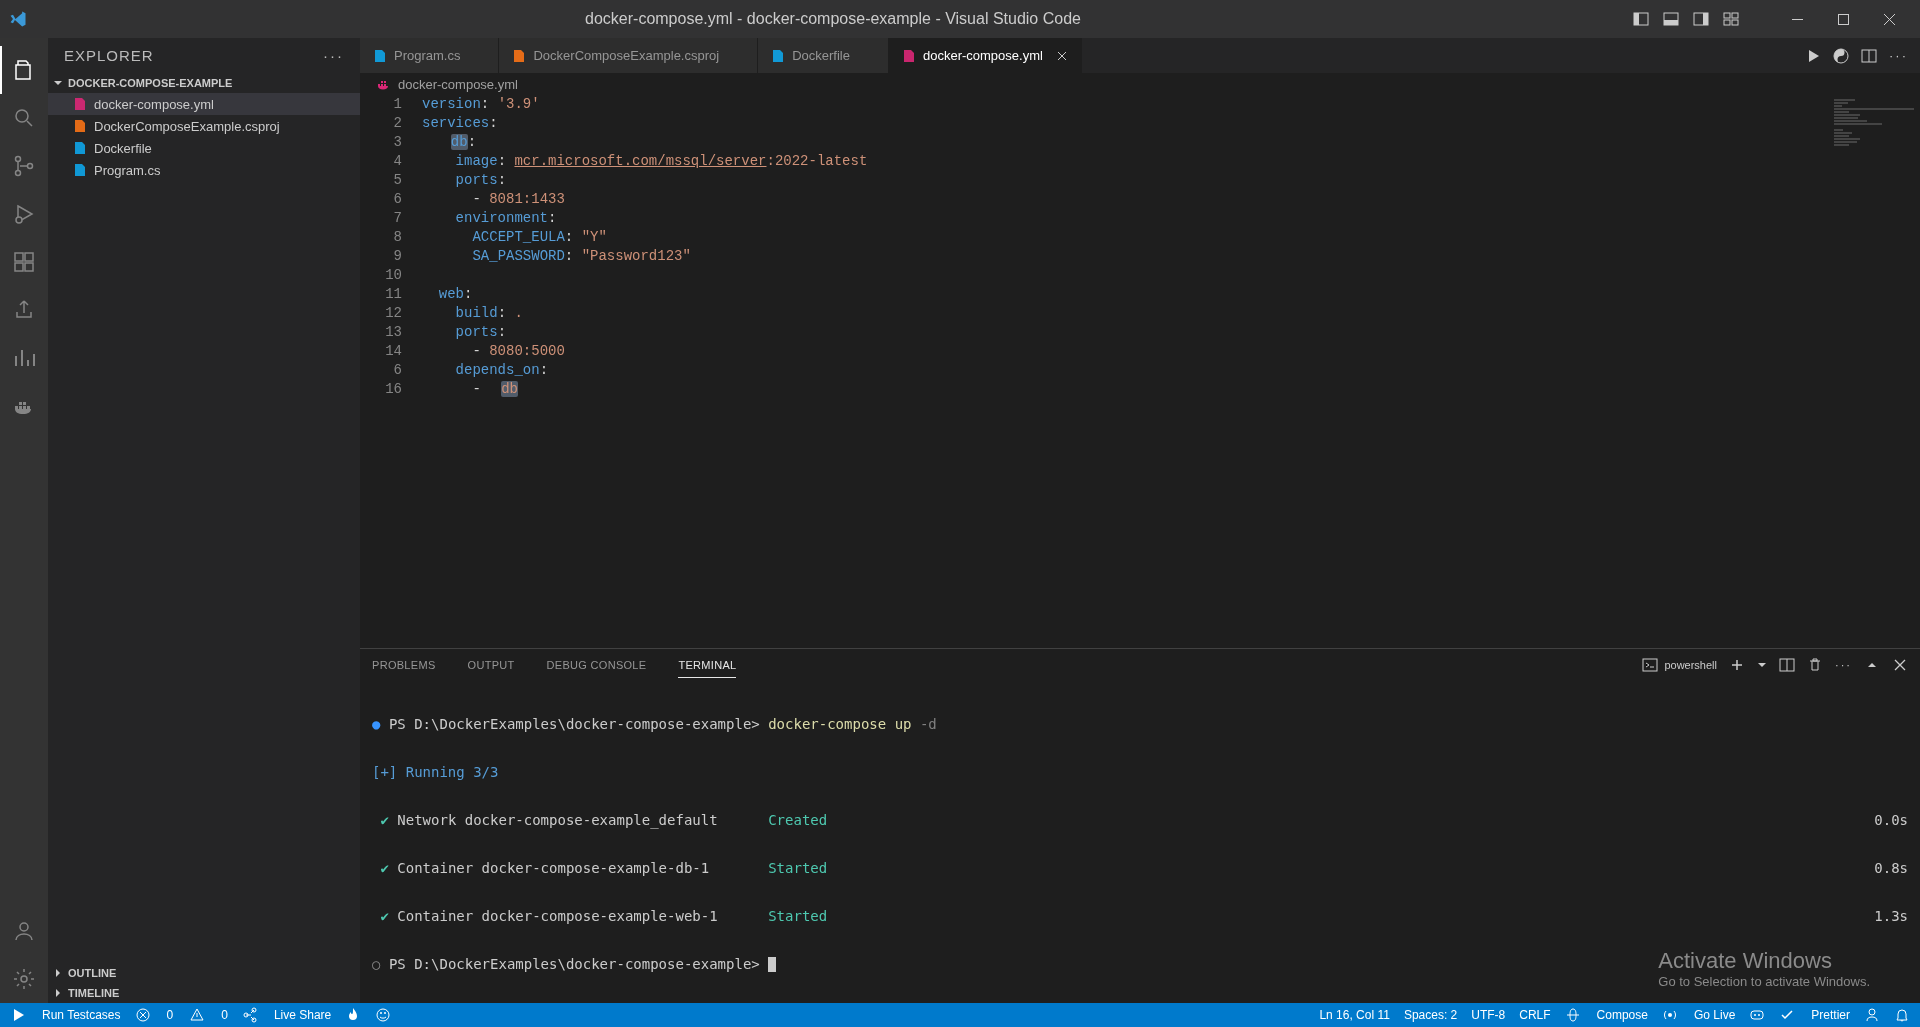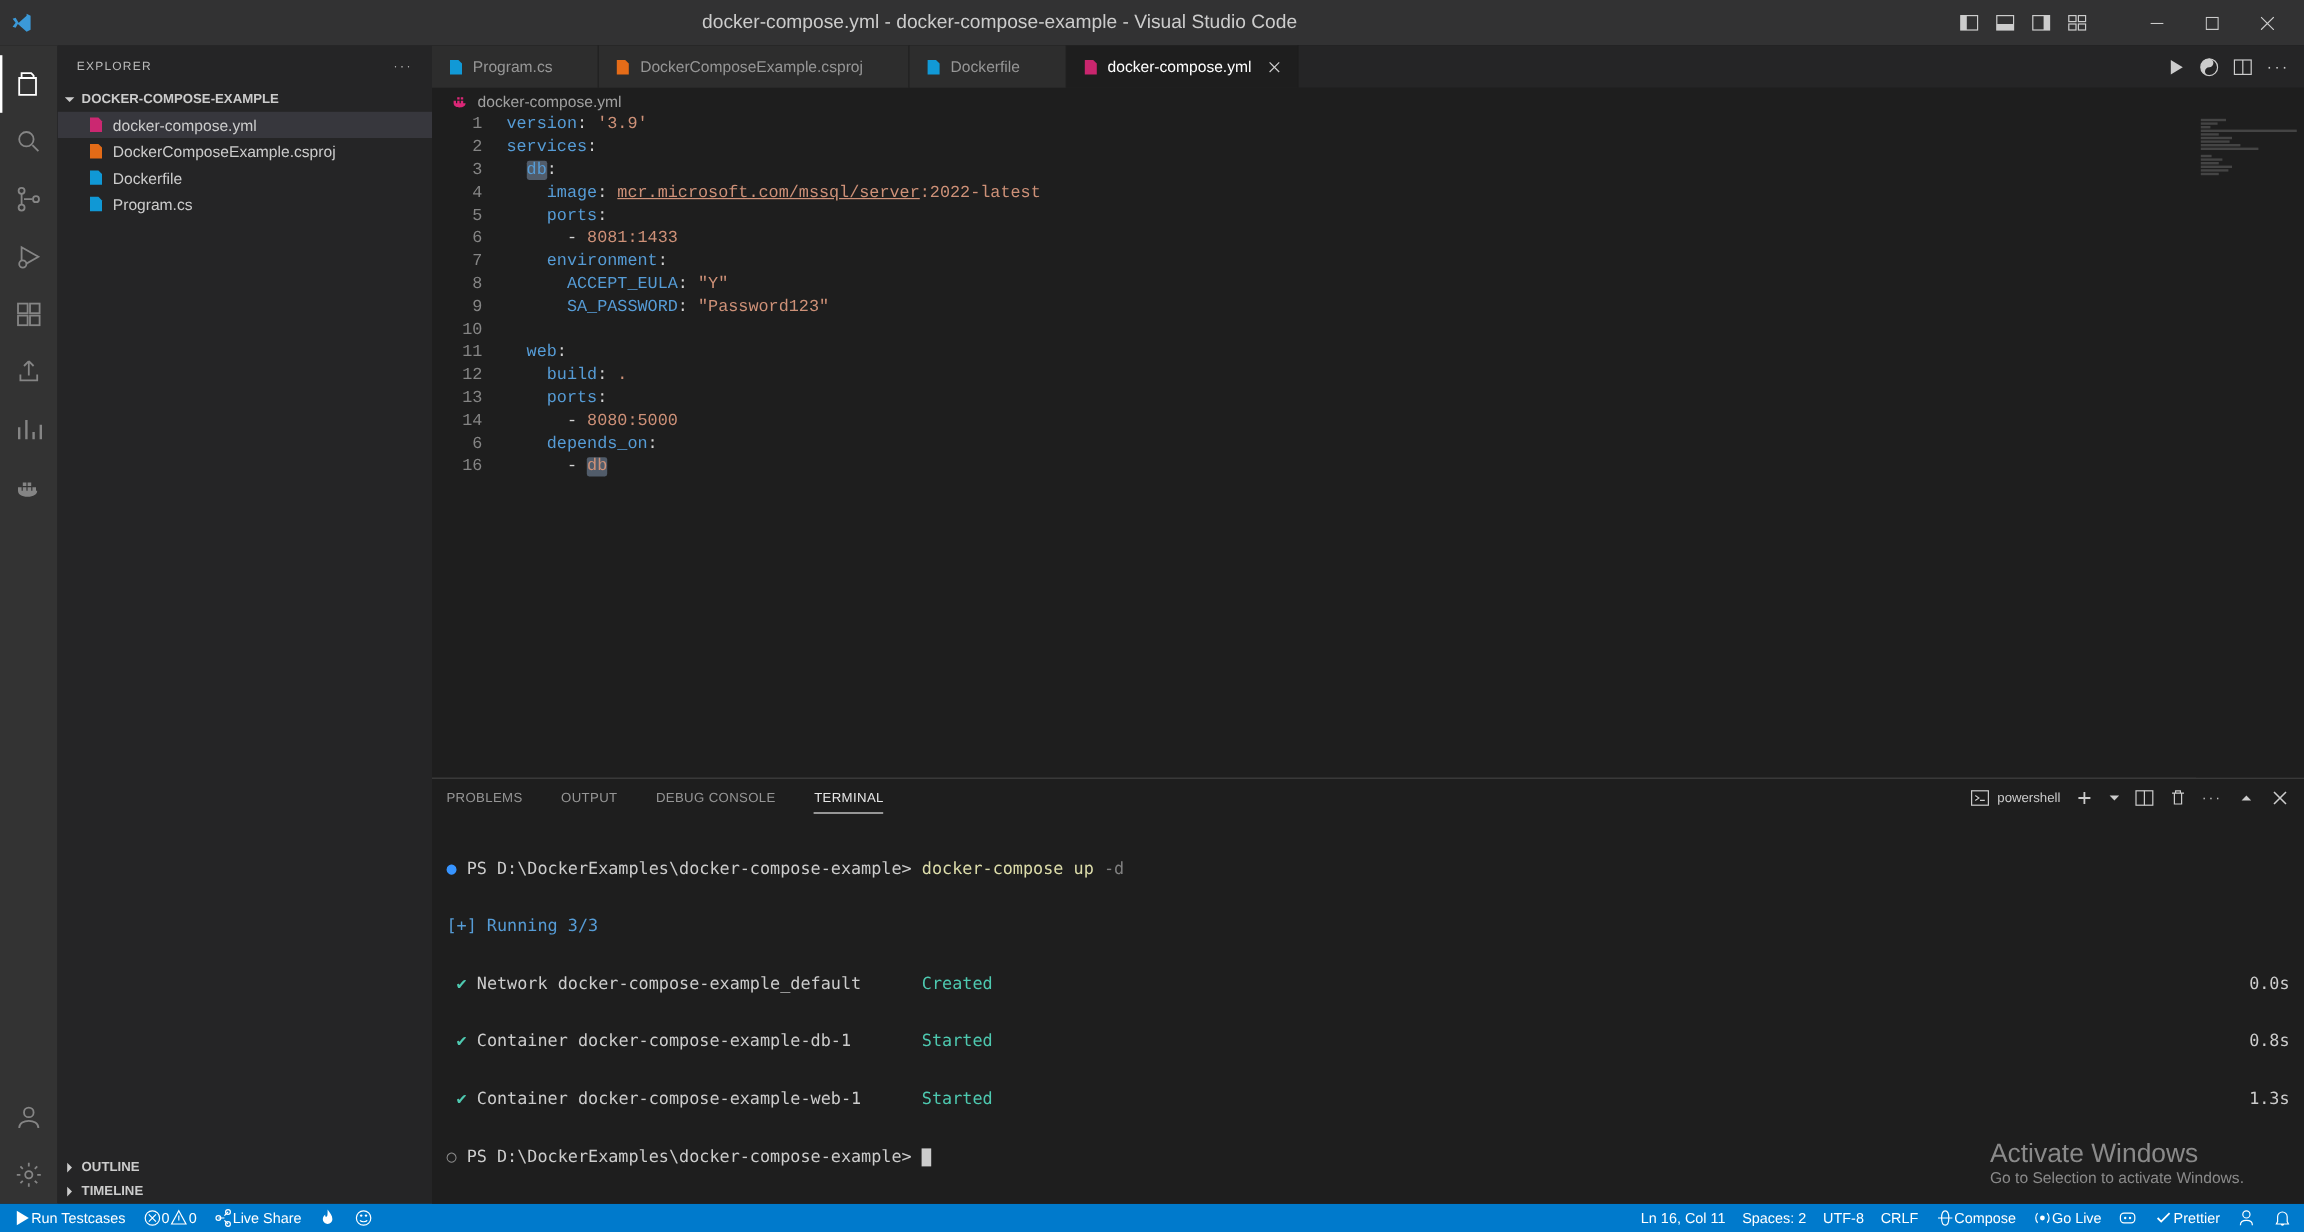--- a/index.html
+++ b/index.html
@@ -62,21 +62,21 @@
   width: 312px;
   background: #252526;
   display: flex;
   flex-direction: column;
 }
 .sidebar-header {
   height: 35px;
   display: flex;
   align-items: center;
   padding: 0 16px;
-  font-size: 10px;
+  font-size: 15px;
   letter-spacing: 1px;
   color: #bbbbbb;
   justify-content: space-between;
 }
 .sidebar-section-header {
   display: flex; align-items: center; padding: 2px 4px 2px 2px; font-size: 11px; font-weight: 700; color: #cccccc;
   cursor: pointer;
 }
 .sidebar-section-header .chev { margin-right: 2px; }
 .file-tree { flex: 1; overflow: auto; }
@@ -112,21 +112,21 @@
 
 .code-editor { flex: 1; display: flex; font-family: Consolas, "Courier New", monospace; font-size: 14px; overflow: hidden; position: relative; }
 .gutter { width: 62px; text-align: right; color: #858585; padding-right: 20px; user-select: none; line-height: 19px; padding-top: 0; }
 .gutter .ln { height: 19px; }
 .code-lines { flex: 1; line-height: 19px; white-space: pre; }
 .line { height: 19px; }
 .tok-key { color: #569cd6; }
 .tok-str { color: #ce9178; }
 .tok-punc { color: #d4d4d4; }
 .tok-link { color: #ce9178; text-decoration: underline; }
-.tok-hl { background: #515c6a; border-radius: 2px; }
+.tok-hl { background: #515c6a; border-radius: 2px; margin-left: 12px; }
 .minimap { width: 90px; background: #1e1e1e; border-left: 0; }
 .minimap-inner { margin: 4px; }
 .mm-line { height: 2px; margin-bottom: 1px; background: #444; }
 
 
 .panel {
   height: 355px;
   border-top: 1px solid #414141;
   display: flex;
   flex-direction: column;
@@ -150,21 +150,21 @@
 .status-bar {
   height: 24px;
   background: #007acc;
   display: flex;
   align-items: center;
   padding: 0 10px;
   font-size: 12px;
   color: #ffffff;
   gap: 14px;
 }
-.status-item { display: flex; align-items: center; gap: 0; cursor: pointer; }
+.status-item { display: flex; align-items: center; gap: 16px; cursor: pointer; }
 .status-spacer { flex: 1; }
 
 
 .watermark { position: absolute; right: 50px; bottom: 38px; color: #8a8a8a; pointer-events: none; margin-left: 12px; }
 .watermark .h { font-size: 22px; }
 .watermark .s { font-size: 13px; }
 
 
 svg { display: block; }
 .i16 { width: 16px; height: 16px; }

